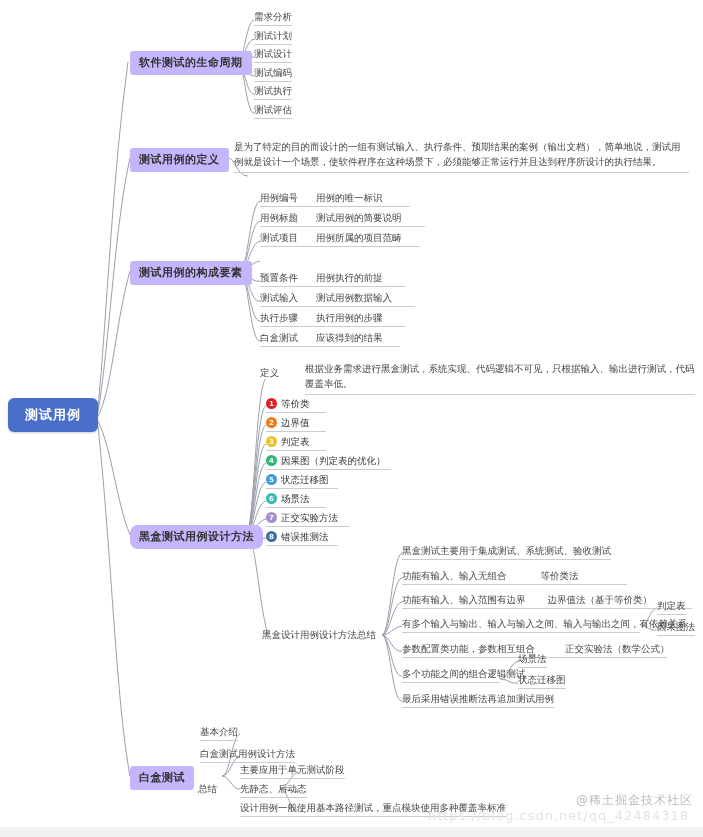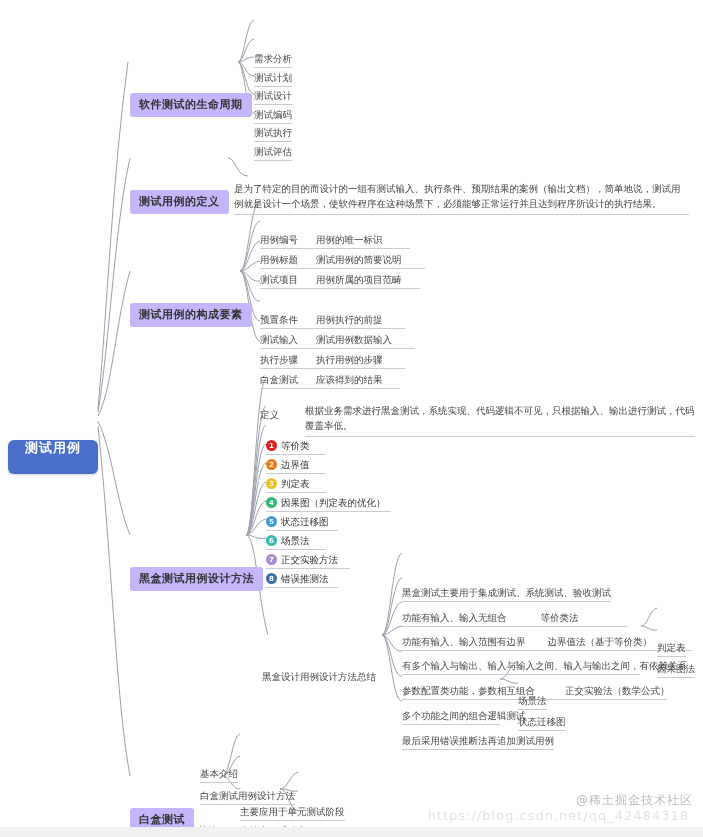--- a/index.html
+++ b/index.html
@@ -6,32 +6,32 @@
   body{
     width:703px;height:837px;
     background:#ffffff;
     font-family:"DejaVu Sans","Liberation Sans",sans-serif;
     position:relative;
     overflow:hidden;
     color:#3b3b3b;
   }
   #map{position:absolute;inset:0;width:703px;height:837px;}
   svg.links{position:absolute;left:0;top:0;width:703px;height:837px;pointer-events:none;}
-  .node{position:absolute;white-space:nowrap;line-height:1.25;margin-top:42px;}
+  .node{position:absolute;white-space:nowrap;line-height:1.25;}
 
   
   .root{
     left:8px;top:398px;
     width:90px;height:34px;
     background:#4a6fcb;
     border-radius:6px;
     color:#ffffff;
     font-size:13px;
     font-weight:bold;
-    display:flex;align-items:flex-start;justify-content:center;
+    display:flex;align-items:center;justify-content:center;
     letter-spacing:1px;
     box-shadow:0 1px 2px rgba(0,0,0,.18);
   }
 
   
   .l1{
     background:#c4b5fd;
     border-radius:3px;
     font-size:11px;
     font-weight:bold;
@@ -207,21 +207,21 @@
     </div>
   <div class="node kv" style="left:260px;top:312px;width:145px;">
       <span class="k">执行步骤</span>
       <span class="v">执行用例的步骤</span>
     </div>
   <div class="node kv" style="left:260px;top:332px;width:140px;">
       <span class="k">白盒测试</span>
       <span class="v">应该得到的结果</span>
     </div>
 
-  <div class="node l1" style="left:130px;top:525px;">
+  <div class="node l1" style="left:130px;top:525px;border-radius:8px;">
     <span>黑盒测试用例设计方法</span>
   </div>
   <div class="node label-noline" style="left:260px;top:367px;">
     <span>定义</span>
   </div>
   <div class="node para" style="left:305px;top:362px;width:390px;">
     <span>根据业务需求进行黑盒测试，系统实现、代码逻辑不可见，只根据输入、输出进行测试，代码覆盖率低。</span>
   </div>
 
   <div class="node badgerow" style="left:266px;top:398px;width:60px;">

